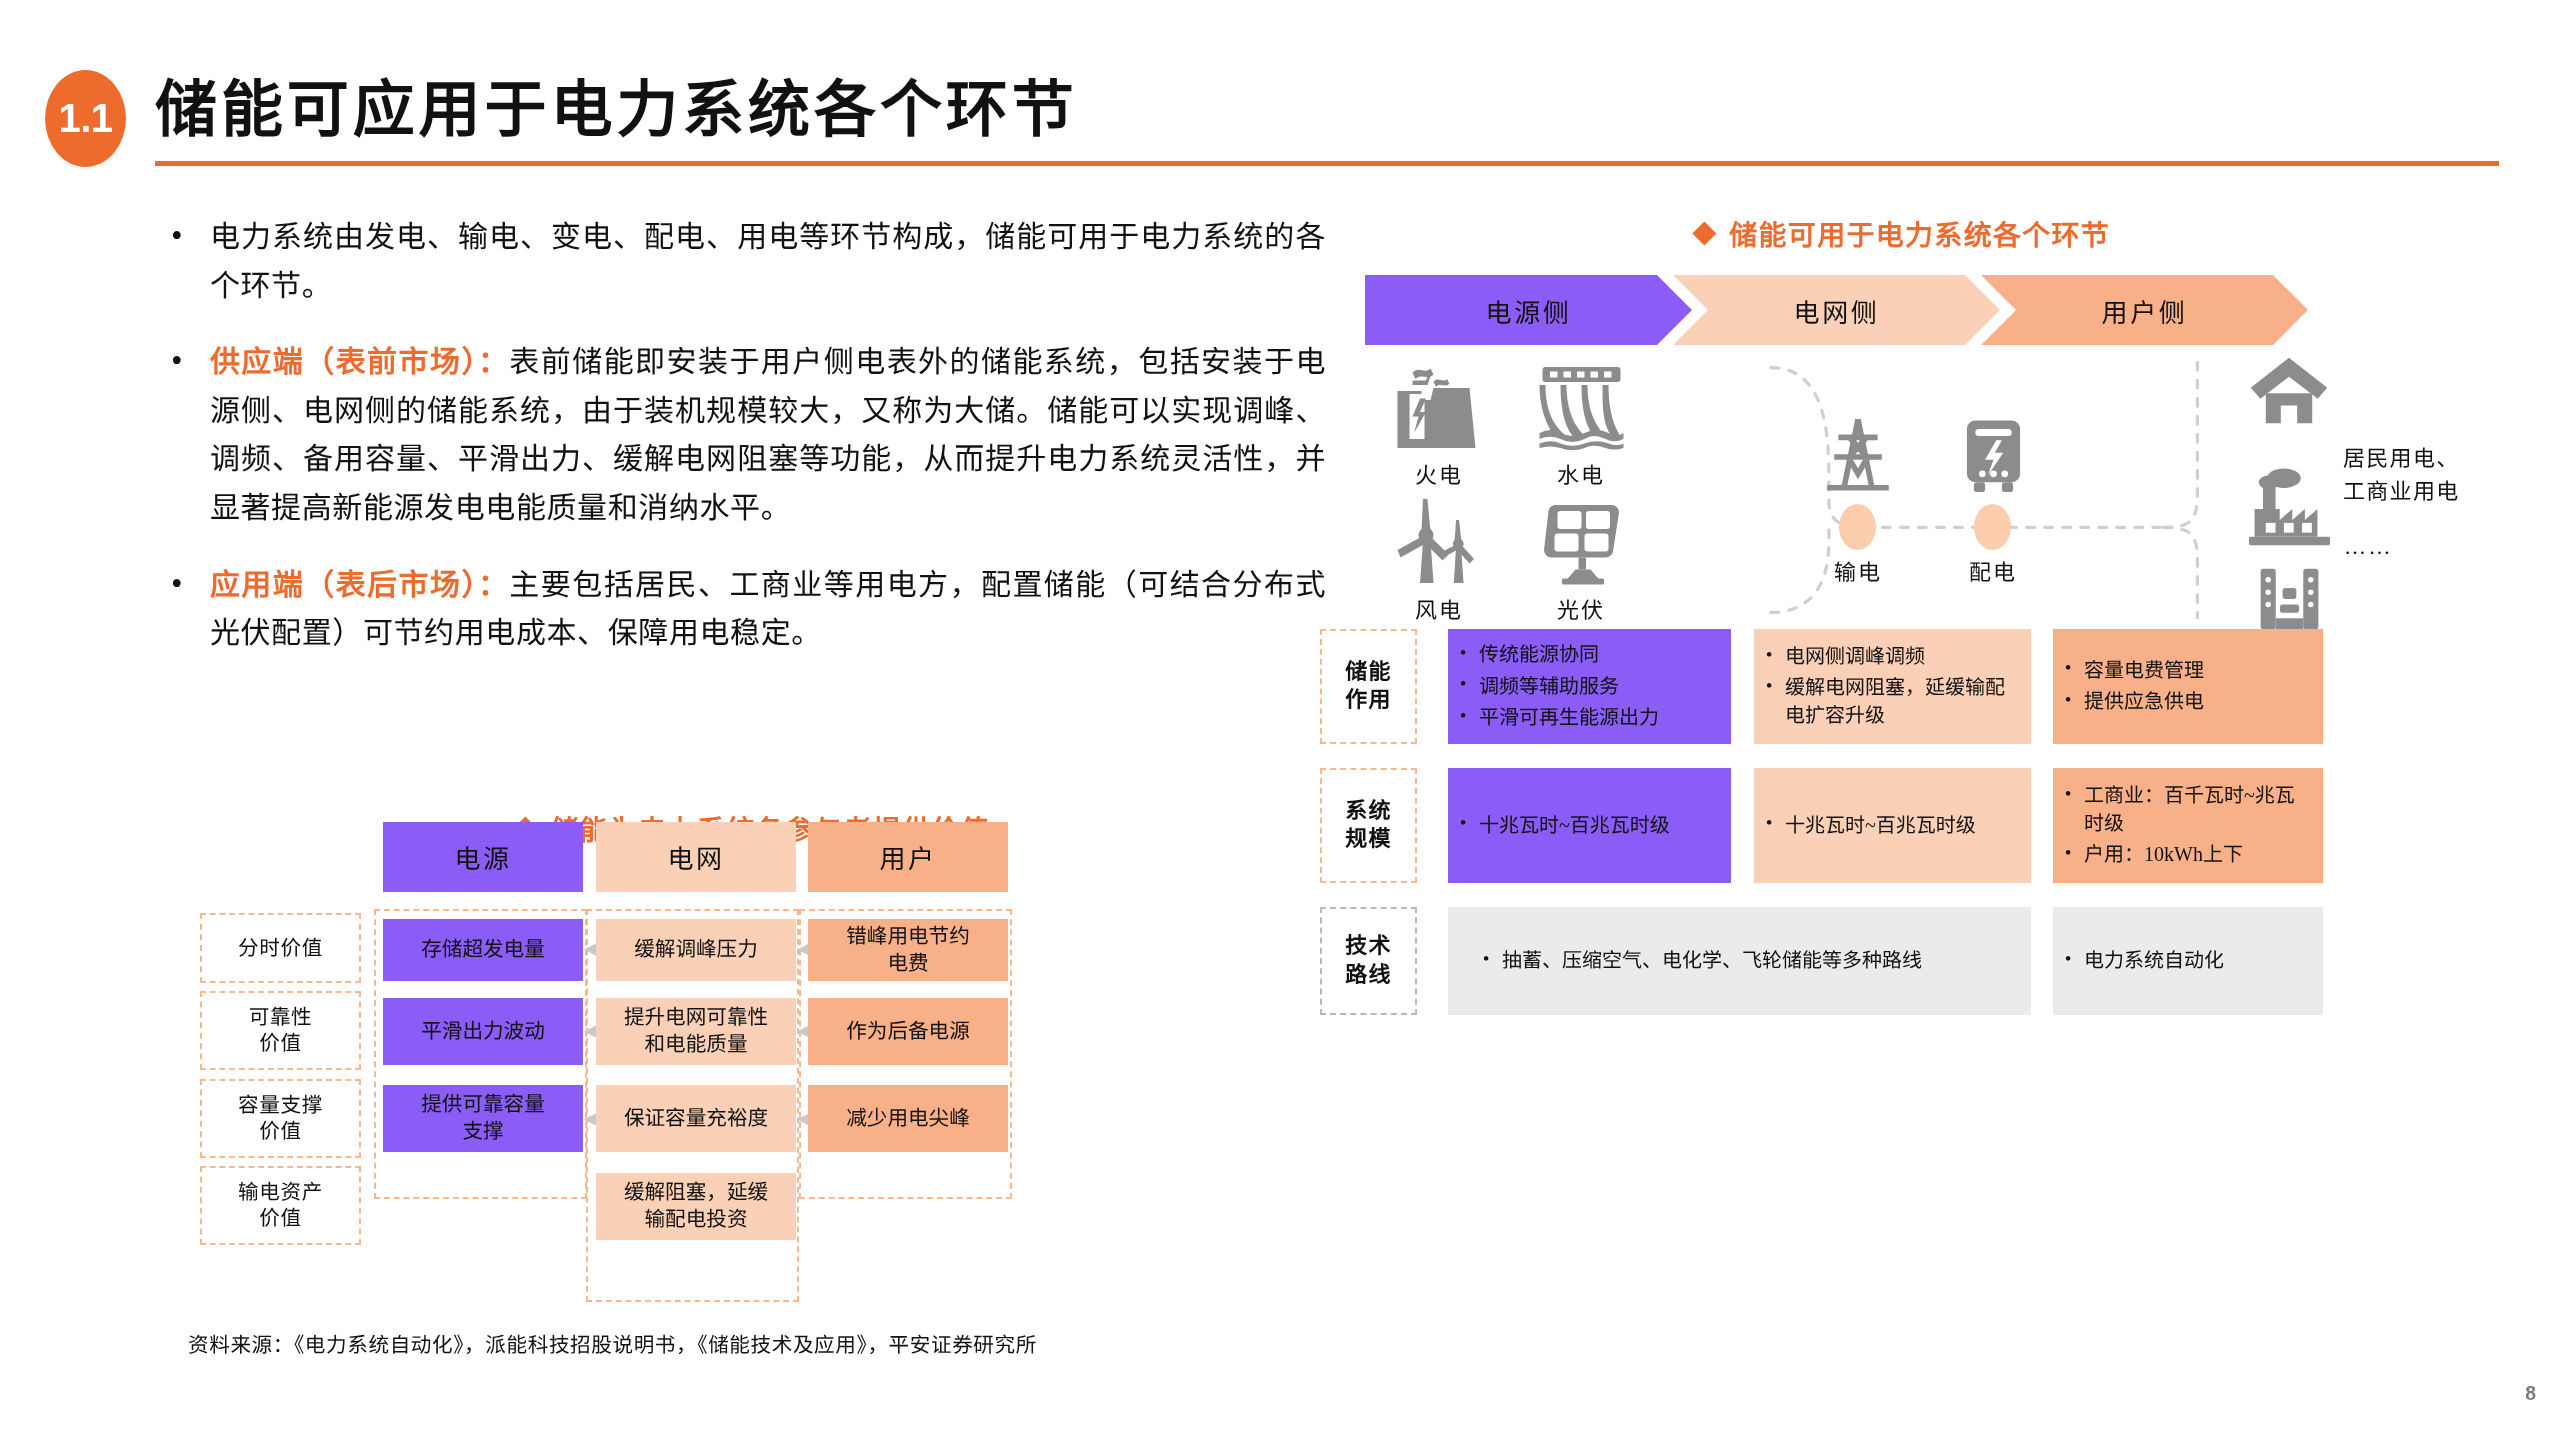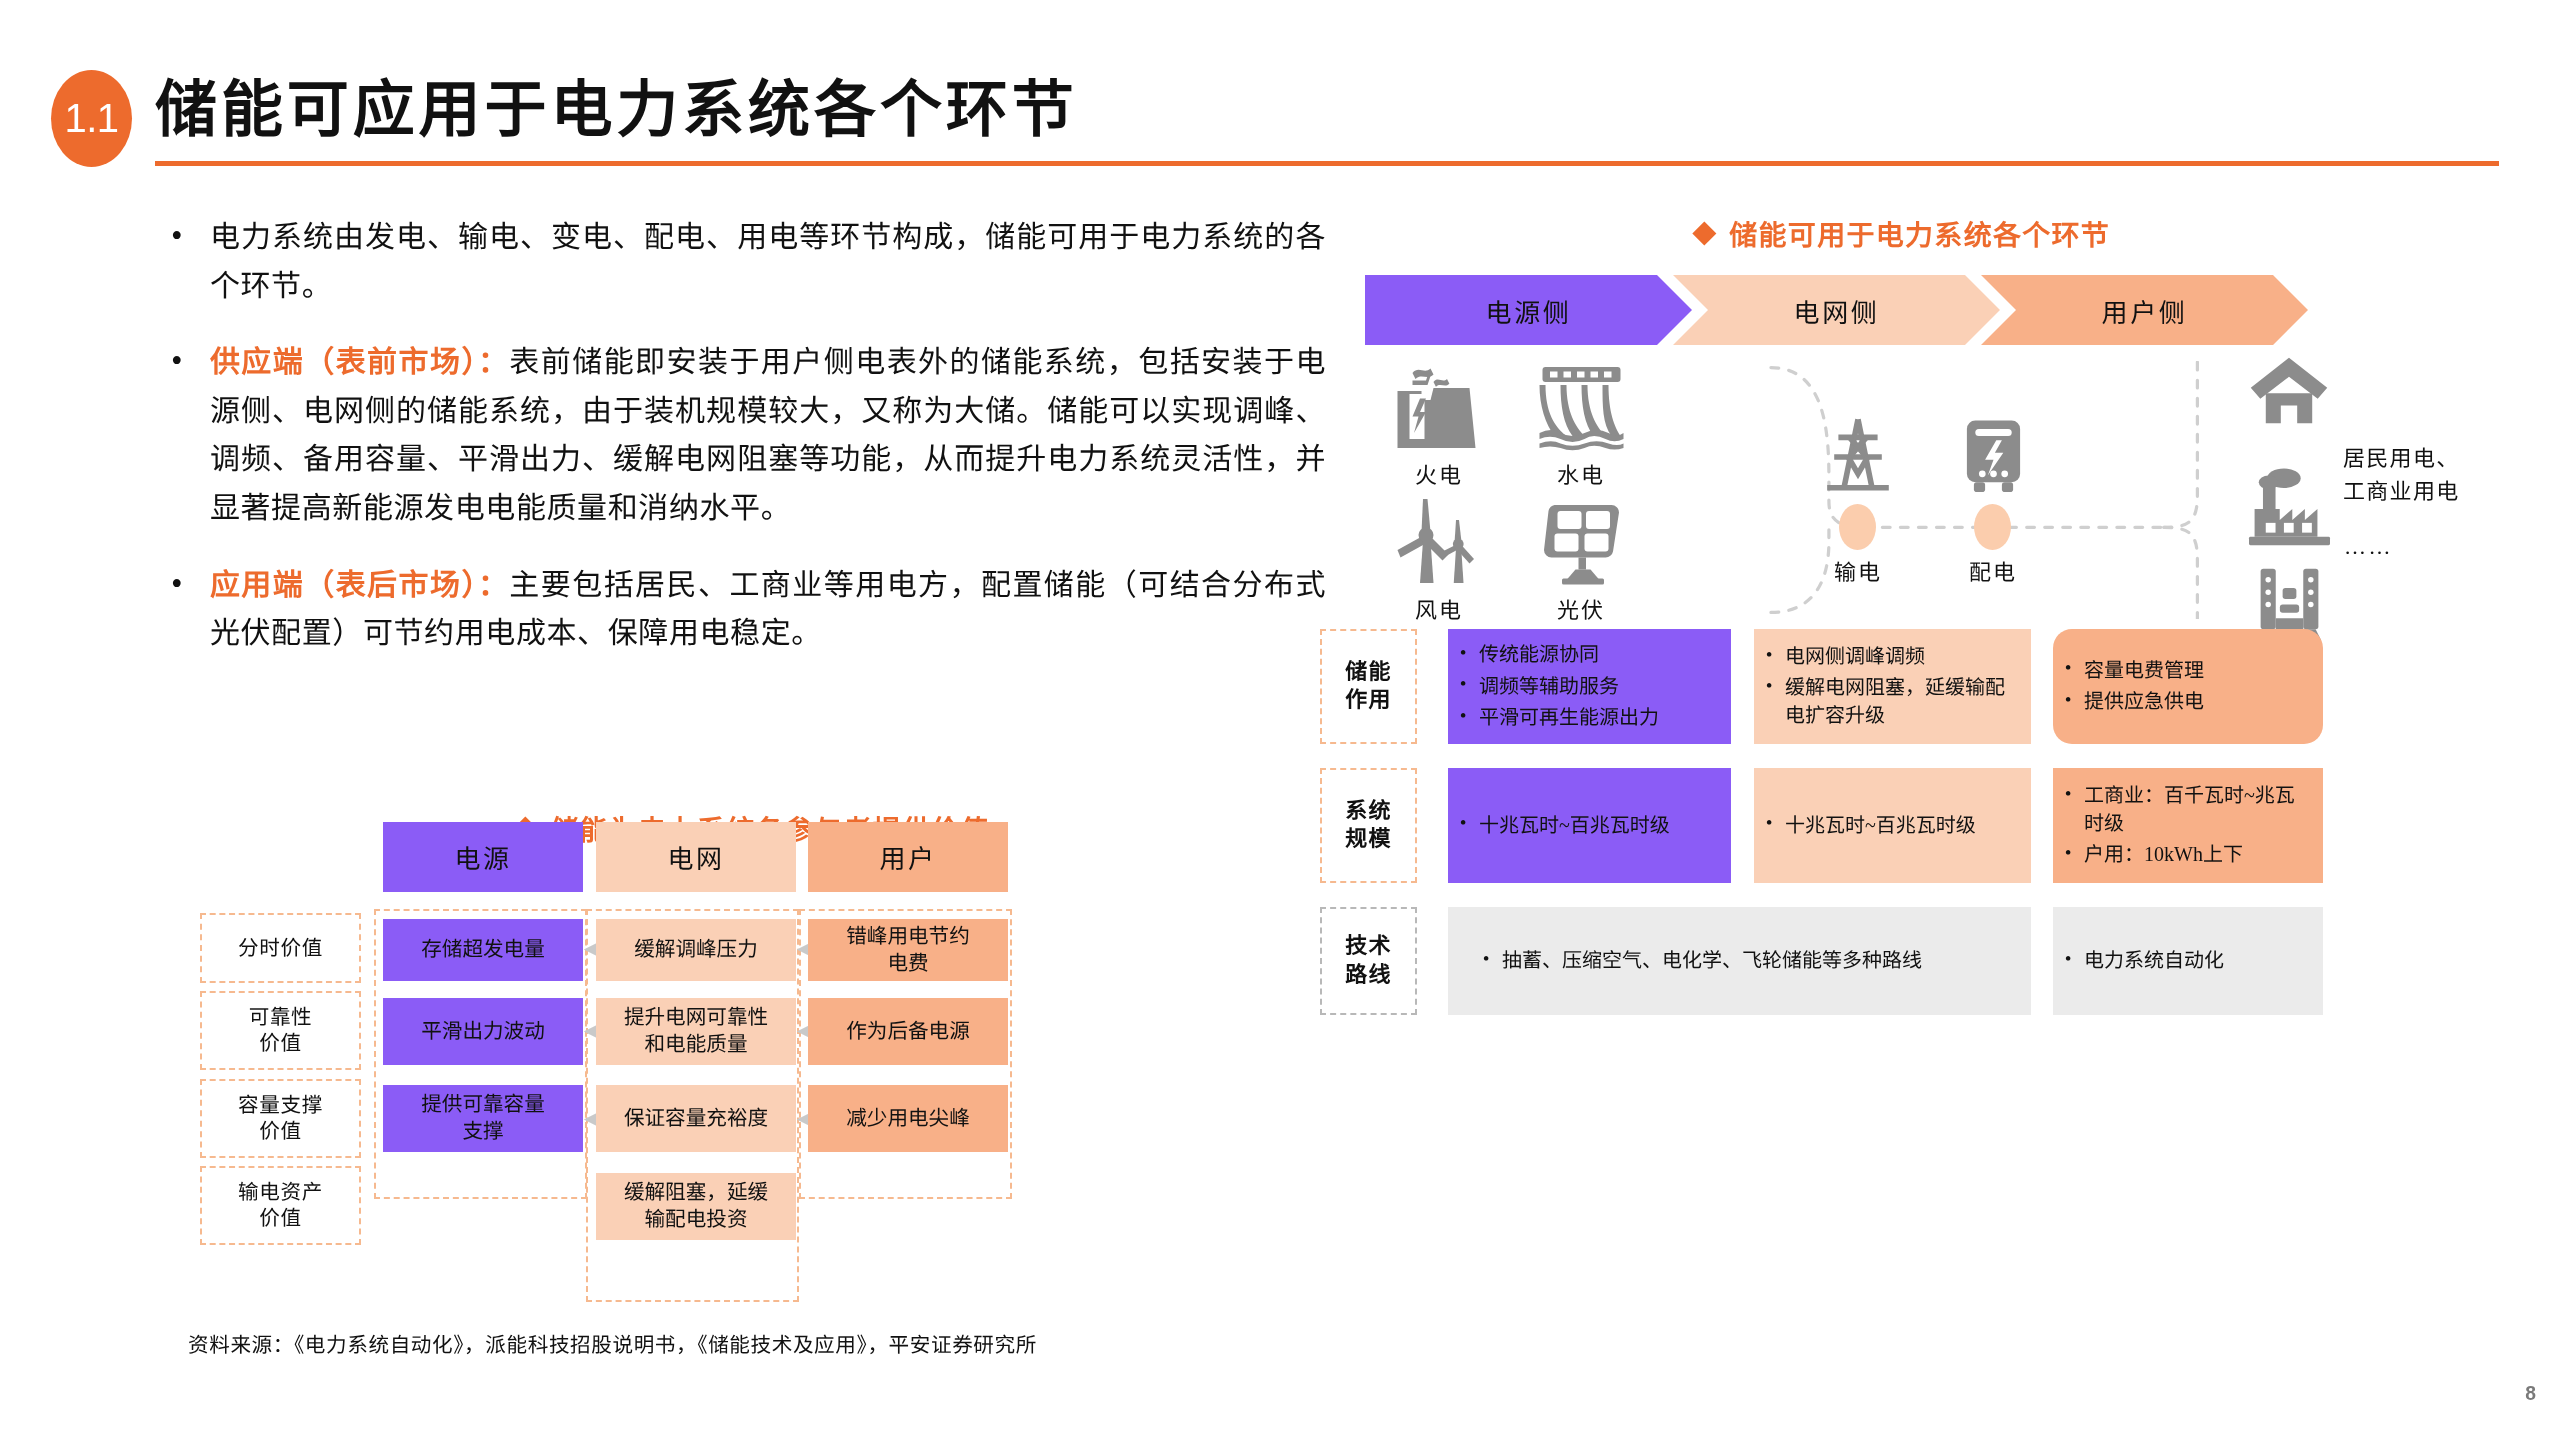--- a/index.html
+++ b/index.html
@@ -5,25 +5,25 @@
   html,body{margin:0;padding:0;background:#fff;}
   body{
     width:2576px;height:1449px;position:relative;overflow:hidden;
     font-family:"Liberation Serif","DejaVu Serif",serif;
     color:#111;
   }
 
   
   #header{position:absolute;left:0;top:0;width:2576px;height:167px;}
   #badge{
-    position:absolute;left:51px;top:70px;width:81px;height:97px;
+    position:absolute;left:45px;top:70px;width:81px;height:97px;
     border-radius:50%;background:#ED6B2D;color:#fff;
     display:flex;align-items:center;justify-content:center;
     font-family:"Liberation Sans","DejaVu Sans",sans-serif;
-    font-size:40px;font-weight:400;letter-spacing:-0.6px;
+    font-size:40px;font-weight:700;letter-spacing:-0.6px;
   }
   #page-title{
     position:absolute;left:155px;top:59px;
     font-size:62px;font-weight:700;letter-spacing:3.9px;
     color:#111;white-space:nowrap;
   }
   #title-rule{
     position:absolute;left:155px;top:161px;width:2344px;height:4.5px;
     background:#ED6B2D;
   }
@@ -426,21 +426,21 @@
         <li>调频等辅助服务</li>
         <li>平滑可再生能源出力</li>
       </ul>
     </div>
     <div class="at-cell tier2" style="left:434px;top:0px;width:277px;height:115px;">
       <ul>
         <li>电网侧调峰调频</li>
         <li>缓解电网阻塞，延缓输配电扩容升级</li>
       </ul>
     </div>
-    <div class="at-cell tier3" style="left:733px;top:0px;width:270px;height:115px;border-radius:19px;">
+    <div class="at-cell tier3" style="left:733px;top:0px;width:270px;height:115px;">
       <ul>
         <li>容量电费管理</li>
         <li>提供应急供电</li>
       </ul>
     </div>
 
     <div class="at-rowlabel" style="left:0px;top:139px;height:115px;">系统<br>规模</div>
     <div class="at-cell tier1" style="left:128px;top:139px;width:283px;height:115px;">
       <ul>
           <li>十兆瓦时~百兆瓦时级</li>

